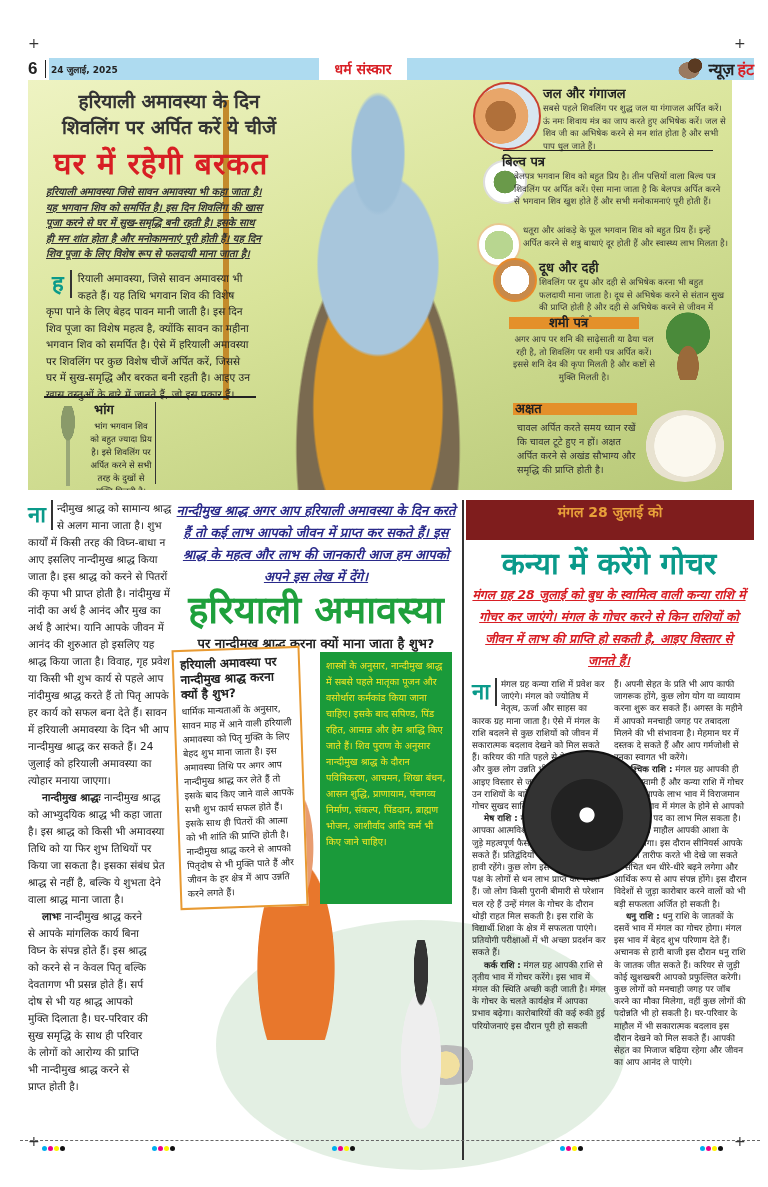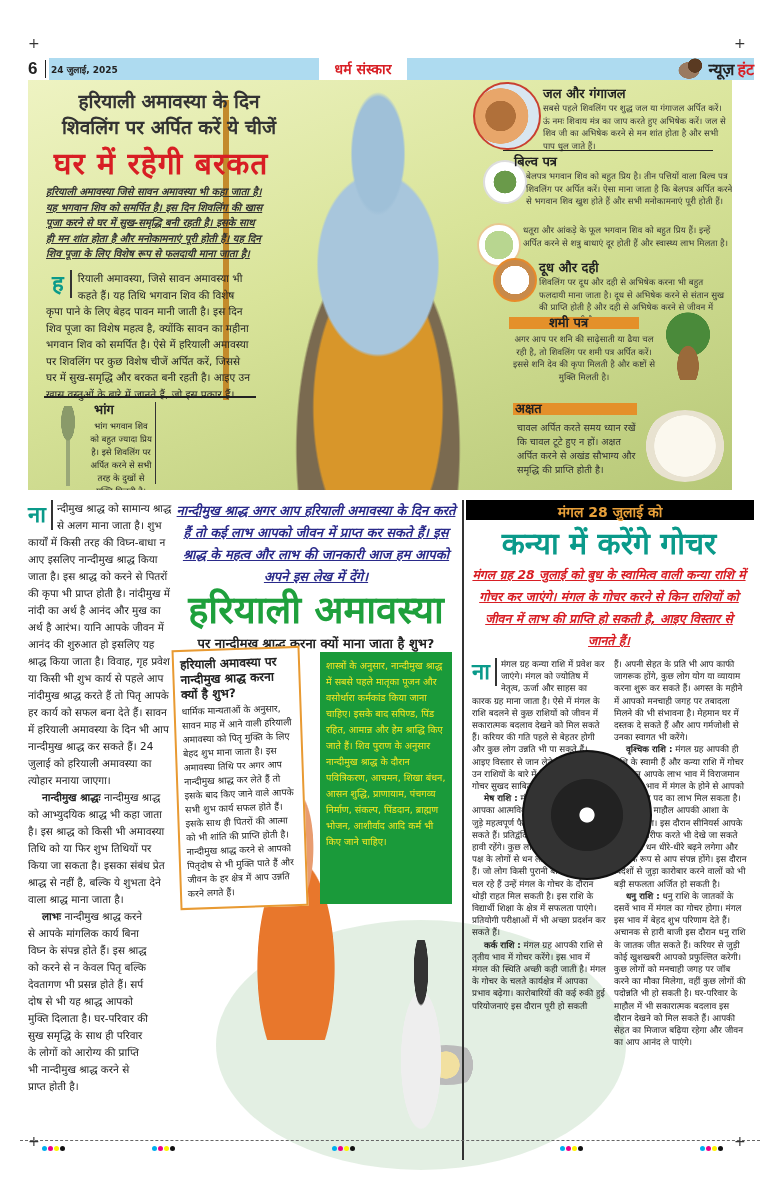--- a/index.html
+++ b/index.html
@@ -50,21 +50,21 @@
 .box1 p{font-size:9.2px;line-height:14px;margin-top:2px}
 .box2{position:absolute;left:144px;top:152px;width:132px;height:252px;background:#1a9a3a;padding:6px;color:#f6e624}
 .box2 h4{font-size:18px;line-height:26px;font-weight:bold}
 .box2 p{font-size:9.5px;line-height:16px}
 .illus{position:absolute;left:40px;top:420px;width:410px;height:250px;border-radius:50%;background:#dcebdc;opacity:.8}
 .monk{position:absolute;left:60px;top:300px;width:120px;height:240px;background:radial-gradient(ellipse at 50% 20%,#e89c70 0 20%,transparent 21%),radial-gradient(ellipse at 50% 70%,#e8772c 0 45%,transparent 46%)}
 .priest{position:absolute;left:210px;top:440px;width:70px;height:200px;background:radial-gradient(ellipse at 50% 15%,#333 0 14%,transparent 15%),radial-gradient(ellipse at 50% 60%,#eee 0 40%,transparent 41%)}
 .plate{position:absolute;left:230px;top:545px;width:80px;height:40px;border-radius:50%;background:radial-gradient(circle,#f2e0a0 0 30%,#bbb 31% 60%,transparent 61%)}
 
 .right{position:absolute;left:462px;top:500px;width:292px;height:660px;border-left:2px solid #333}
-.rband{margin-left:2px;background:#000000;color:#e8a03a;text-align:center;font-size:14px;font-weight:bold;height:20px;line-height:24px}
+.rband{margin-left:2px;background:#7f1d1d;color:#e8a03a;text-align:center;font-size:14px;font-weight:bold;height:40px;line-height:24px}
 .rhead{text-align:center;font-size:30px;font-weight:bold;color:#0a9a8a;line-height:40px;margin-top:4px}
 .rdeck{text-align:center;font-size:12.4px;font-weight:bold;font-style:italic;text-decoration:underline;color:#d81e24;line-height:22px;padding:0 6px}
 .rcols{display:flex;gap:8px;padding:6px 6px 0 8px}
 .rcol{flex:1;font-size:8.7px;line-height:12.2px;color:#222}
 .zodiac{position:absolute;left:58px;top:250px;width:130px;height:130px;border-radius:50%;background:radial-gradient(circle,#fff 0 8%,#222 9% 40%,#333 41% 70%,#2a2a2a 71% 100%);border:2px solid #111}
 .bottom{position:absolute;left:20px;top:1140px;width:740px;border-top:1px dashed #666}
 .cmyk{position:absolute;top:1146px;display:flex;gap:1px}
 .cmyk span{width:5px;height:5px;border-radius:50%;display:inline-block}
 </style>
 </head>
@@ -110,21 +110,21 @@
   <div class="vline"></div>
 
   <div class="items">
     <div class="circ" style="left:30px;top:2px;width:68px;height:68px;background:radial-gradient(circle at 40% 50%,#b0703a 0 30%,#e8a66a 31% 55%,#d8e6f0 56%)"></div>
     <div class="it" style="position:absolute;left:100px;top:4px;width:186px">
       <h3>जल और गंगाजल</h3>
       <p>सबसे पहले शिवलिंग पर शुद्ध जल या गंगाजल अर्पित करें। ऊं नमः शिवाय मंत्र का जाप करते हुए अभिषेक करें। जल से शिव जी का अभिषेक करने से मन शांत होता है और सभी पाप धुल जाते हैं।</p>
     </div>
     <div style="position:absolute;left:60px;top:70px;width:210px;height:1px;background:#222"></div>
     <div class="circ" style="left:40px;top:80px;width:44px;height:44px;border-color:#ddd;background:radial-gradient(circle,#6a9a4a 0 40%,#fff 41%)"></div>
-    <div class="it" style="position:absolute;left:71px;top:72px;width:226px">
+    <div class="it" style="position:absolute;left:59px;top:72px;width:226px">
       <h3>बिल्व पत्र</h3>
       <p style="padding-left:12px">बेलपत्र भगवान शिव को बहुत प्रिय है। तीन पत्तियों वाला बिल्व पत्र शिवलिंग पर अर्पित करें। ऐसा माना जाता है कि बेलपत्र अर्पित करने से भगवान शिव खुश होते हैं और सभी मनोकामनाएं पूरी होती हैं।</p>
     </div>
     <div class="circ" style="left:34px;top:143px;width:44px;height:44px;border-color:#e8c890;background:radial-gradient(circle,#b8d690 0 50%,#fff 51%)"></div>
     <div class="it" style="position:absolute;left:80px;top:144px;width:206px">
       <p>धतूरा और आंकड़े के फूल भगवान शिव को बहुत प्रिय हैं। इन्हें अर्पित करने से शत्रु बाधाएं दूर होती हैं और स्वास्थ्य लाभ मिलता है।</p>
     </div>
     <div class="circ" style="left:50px;top:178px;width:44px;height:44px;border-color:#e88a2a;background:radial-gradient(circle,#fff 0 50%,#c88a4a 51%)"></div>
     <div class="it" style="position:absolute;left:60px;top:178px;width:226px">
       <h3 style="padding-left:36px">दूध और दही</h3>

